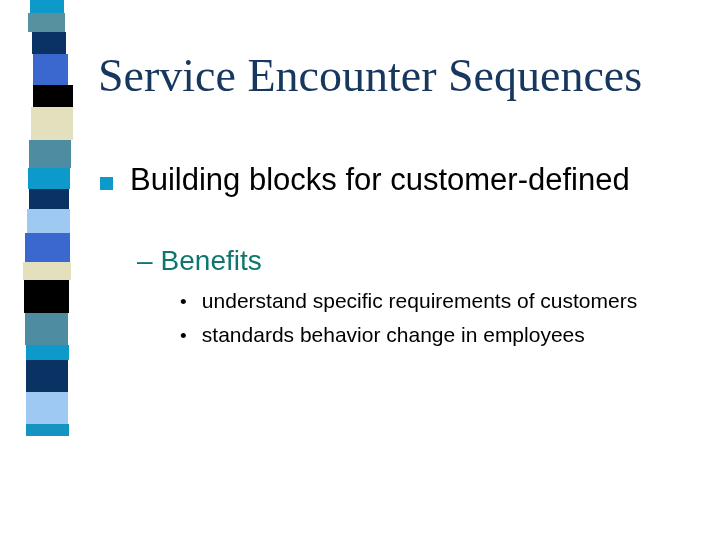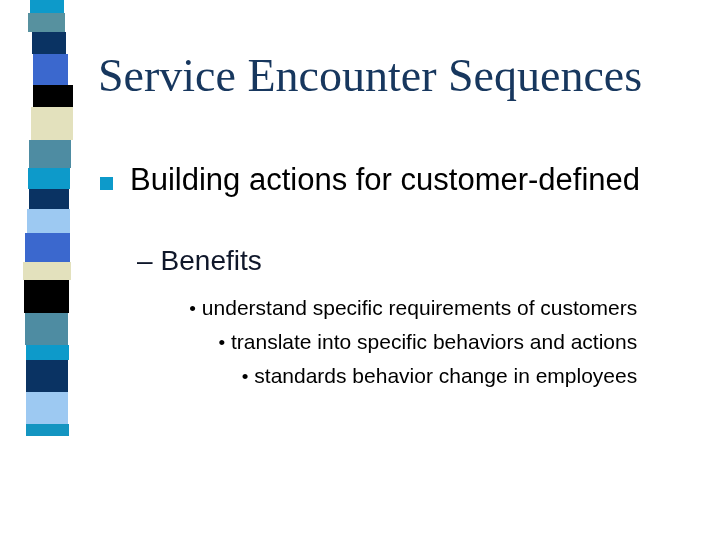--- a/index.html
+++ b/index.html
@@ -47,38 +47,37 @@
     font-size:31px;
     line-height:37px;
     color:#000000;
   }
   
   .bullet2{
     position:absolute;
     left:137px;top:246px;
     font-size:28px;
     line-height:30px;
-    color:#0f172a;
+    color:#0f766e;
     white-space:nowrap;
   }
   .bullet2 .dash{margin-right:8px;}
   
   .bullet3-list{
     position:absolute;
     left:180px;top:286px;
     margin:0;padding:0;
     list-style:none;
     font-size:21px;
     color:#000000;
   }
   .bullet3-list li{
     height:34px;
-    line-height:44px;
+    line-height:30px;
     white-space:nowrap;
-    text-align:right;
   }
   .bullet3-list .dot{
     display:inline-block;
     width:16px;
     font-size:19px;
   }
 </style>
 </head>
 <body>
 
@@ -107,35 +106,31 @@
       <div class="ribbon-seg" style="top: 467px; left: 26px; width: 43px; height: 23px; background: rgb(10, 51, 99);"></div>
       <div class="ribbon-seg" style="top: 490px; left: 27px; width: 41px; height: 28px; background: rgb(59, 104, 206);"></div>
       <div class="ribbon-seg" style="top: 518px; left: 29px; width: 38px; height: 22px; background: rgb(0, 0, 0);"></div>
     </div>
 
   <div class="title" style="color: rgb(23, 55, 94);">Service Encounter Sequences</div>
 
   <div class="bullet-square" style="background: rgb(13, 154, 202);"></div>
 
   <div class="bullet1-text">
-    <span>Building actions for customer-defined</span><br>
+    <span>Building blocks for customer-defined</span><br>
   </div>
 
   <div class="bullet2">
     <span class="dash">–</span><span>Benefits</span>
   </div>
 
   <ul class="bullet3-list">
     <li>
       <span class="dot">•</span>
       <span>understand specific requirements of customers</span>
     </li>
     <li>
       <span class="dot">•</span>
-      <span>translate into specific behaviors and actions</span>
-    </li>
-    <li>
-      <span class="dot">•</span>
       <span>standards behavior change in employees</span>
     </li>
   </ul>
 
 </div>
 
 </body></html>

